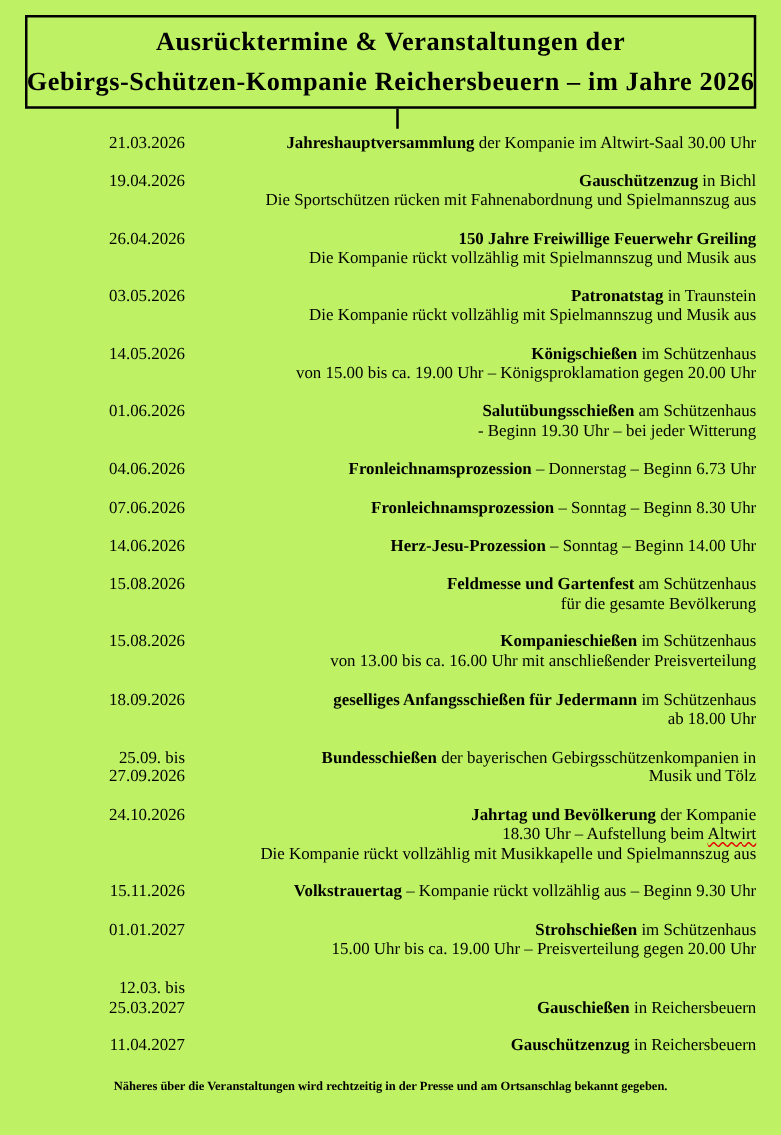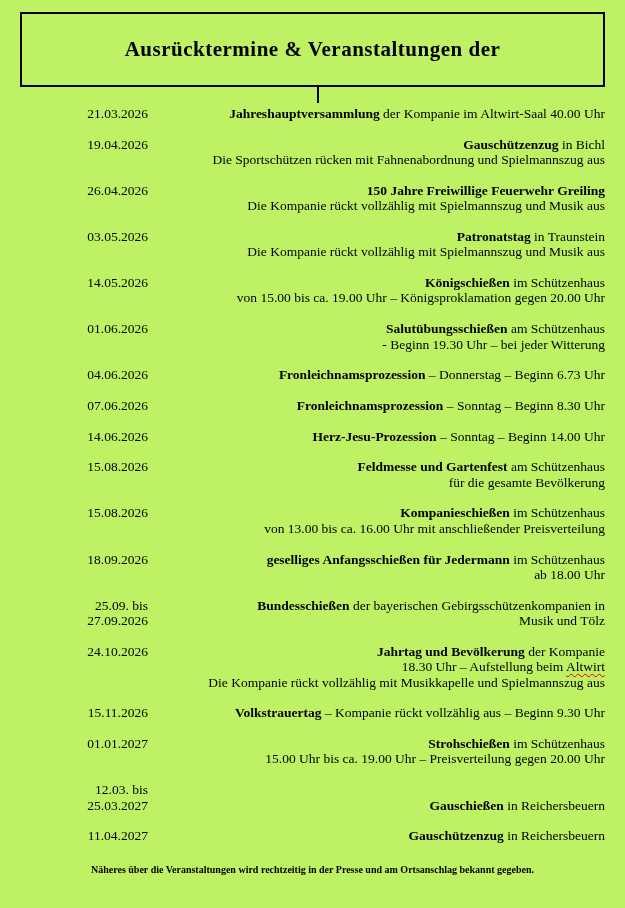--- a/index.html
+++ b/index.html
@@ -81,31 +81,32 @@
     line-height: 19px;
   }
 </style>
 </head>
 <body>
 
 <div class="page">
 
   <div class="title-box">
     <div class="title-line">Ausrücktermine &amp; Veranstaltungen der</div>
+    <div class="title-line">Gebirgs-Schützen-Kompanie Reichersbeuern – im Jahre 2026</div>
   </div>
 
   <div class="cursor-mark"></div>
 
   <div class="entries">
       <div class="entry">
         <div class="date-col">
           <div class="line">21.03.2026</div>
         </div>
         <div class="content-col">
-          <div class="line"><span class="b">Jahreshauptversammlung</span><span> der Kompanie im Altwirt-Saal 40.00 Uhr</span></div>
+          <div class="line"><span class="b">Jahreshauptversammlung</span><span> der Kompanie im Altwirt-Saal 30.00 Uhr</span></div>
         </div>
       </div>
       <div class="entry">
         <div class="date-col">
           <div class="line">19.04.2026</div>
         </div>
         <div class="content-col">
           <div class="line"><span class="b">Gauschützenzug</span><span> in Bichl</span></div>
           <div class="line"><span>Die Sportschützen rücken mit Fahnenabordnung und Spielmannszug aus</span></div>
         </div>

